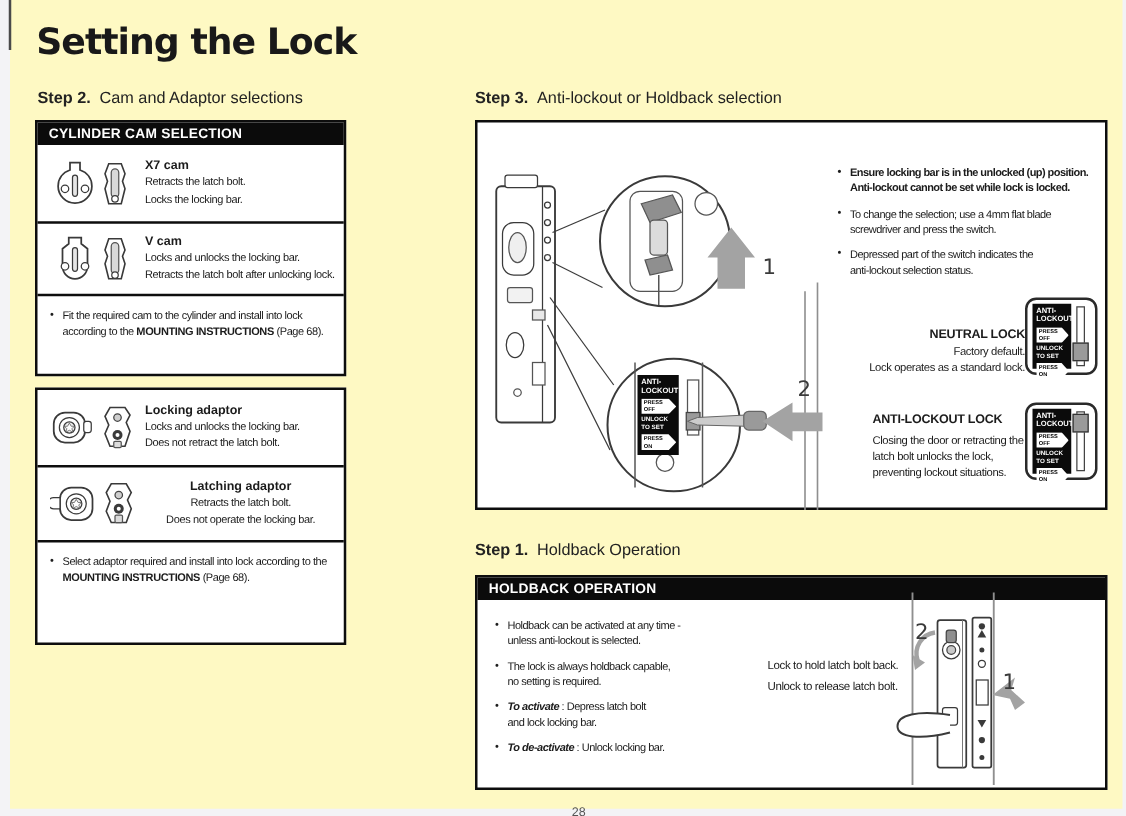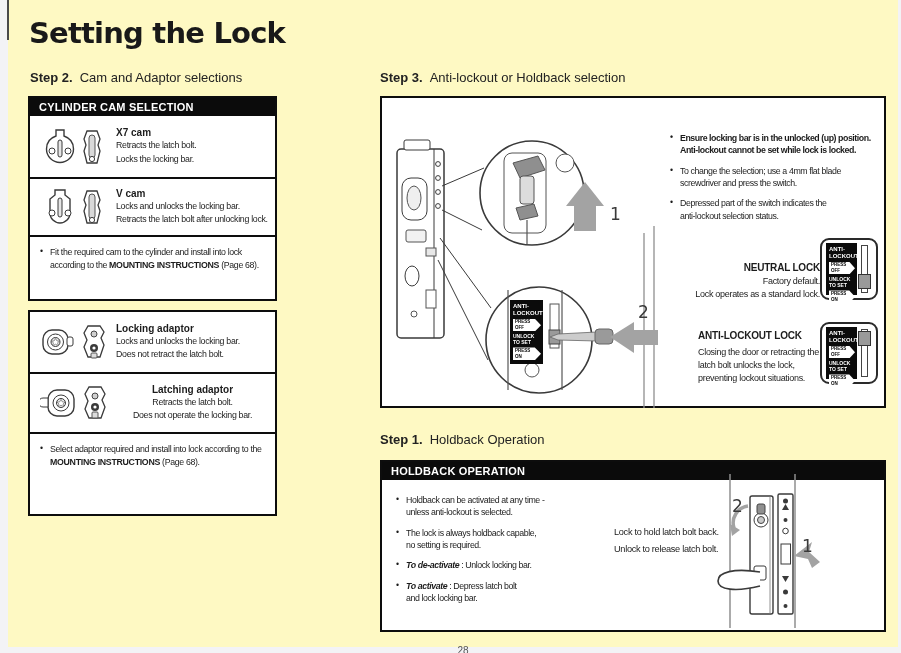--- a/index.html
+++ b/index.html
@@ -318,23 +318,23 @@
   </div>
 
   <div class="selbox" style="left:380px; top:460px; width:506px; height:172px;">
     <div class="selbox-header">HOLDBACK OPERATION</div>
 
     <ul class="bullet-list" style="left:14px; top:32px; width:222px;">
       <li>Holdback can be activated at any time -
 unless anti-lockout is selected.</li>
       <li>The lock is always holdback capable,
 no setting is required.</li>
-      <li><span class="bi">To de-activate</span><span> : Unlock locking bar.</span></li>
       <li><span class="bi">To activate</span><span> : Depress latch bolt
 and lock locking bar.</span></li>
+      <li><span class="bi">To de-activate</span><span> : Unlock locking bar.</span></li>
     </ul>
 
     <div class="captions" style="left:232px; top:62px;">
       <div>Lock to hold latch bolt back.</div>
       <div>Unlock to release latch bolt.</div>
     </div>
 
     <svg class="diagram" style="left:300px; top:6px;" width="200" height="162" viewBox="0 0 200 162">
 
       <line x1="48" y1="6" x2="48" y2="160" stroke="#8f8f8f" stroke-width="1.5"></line>

